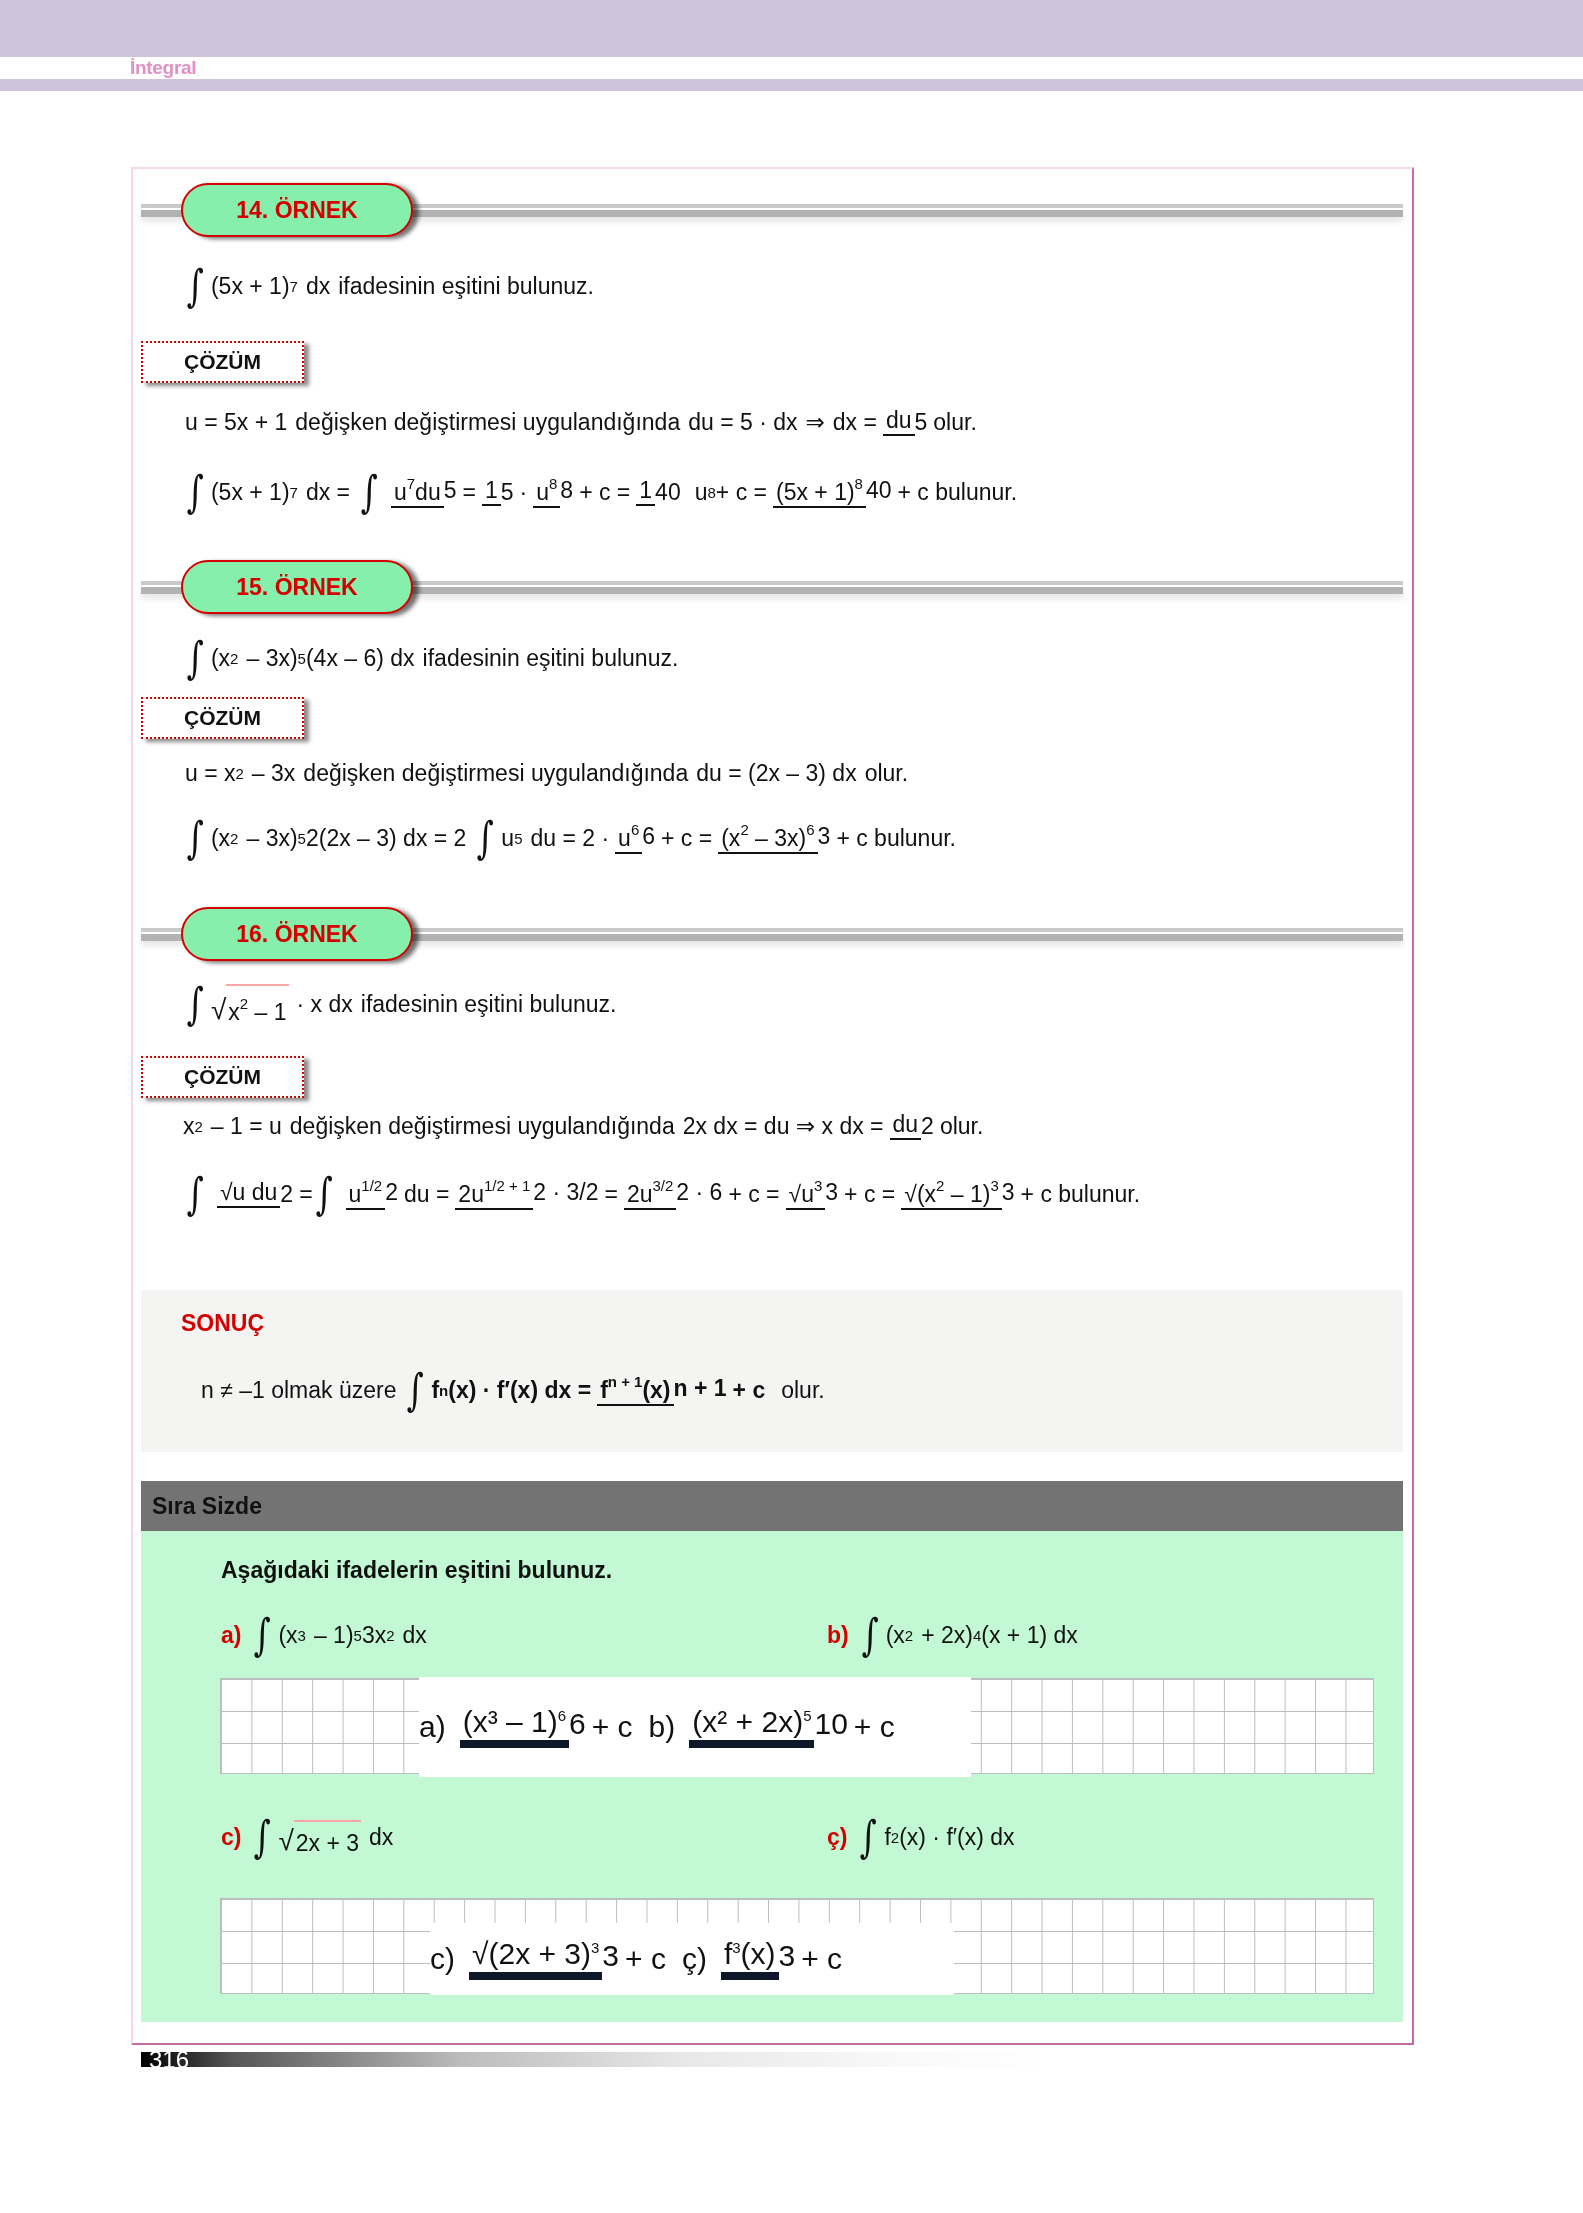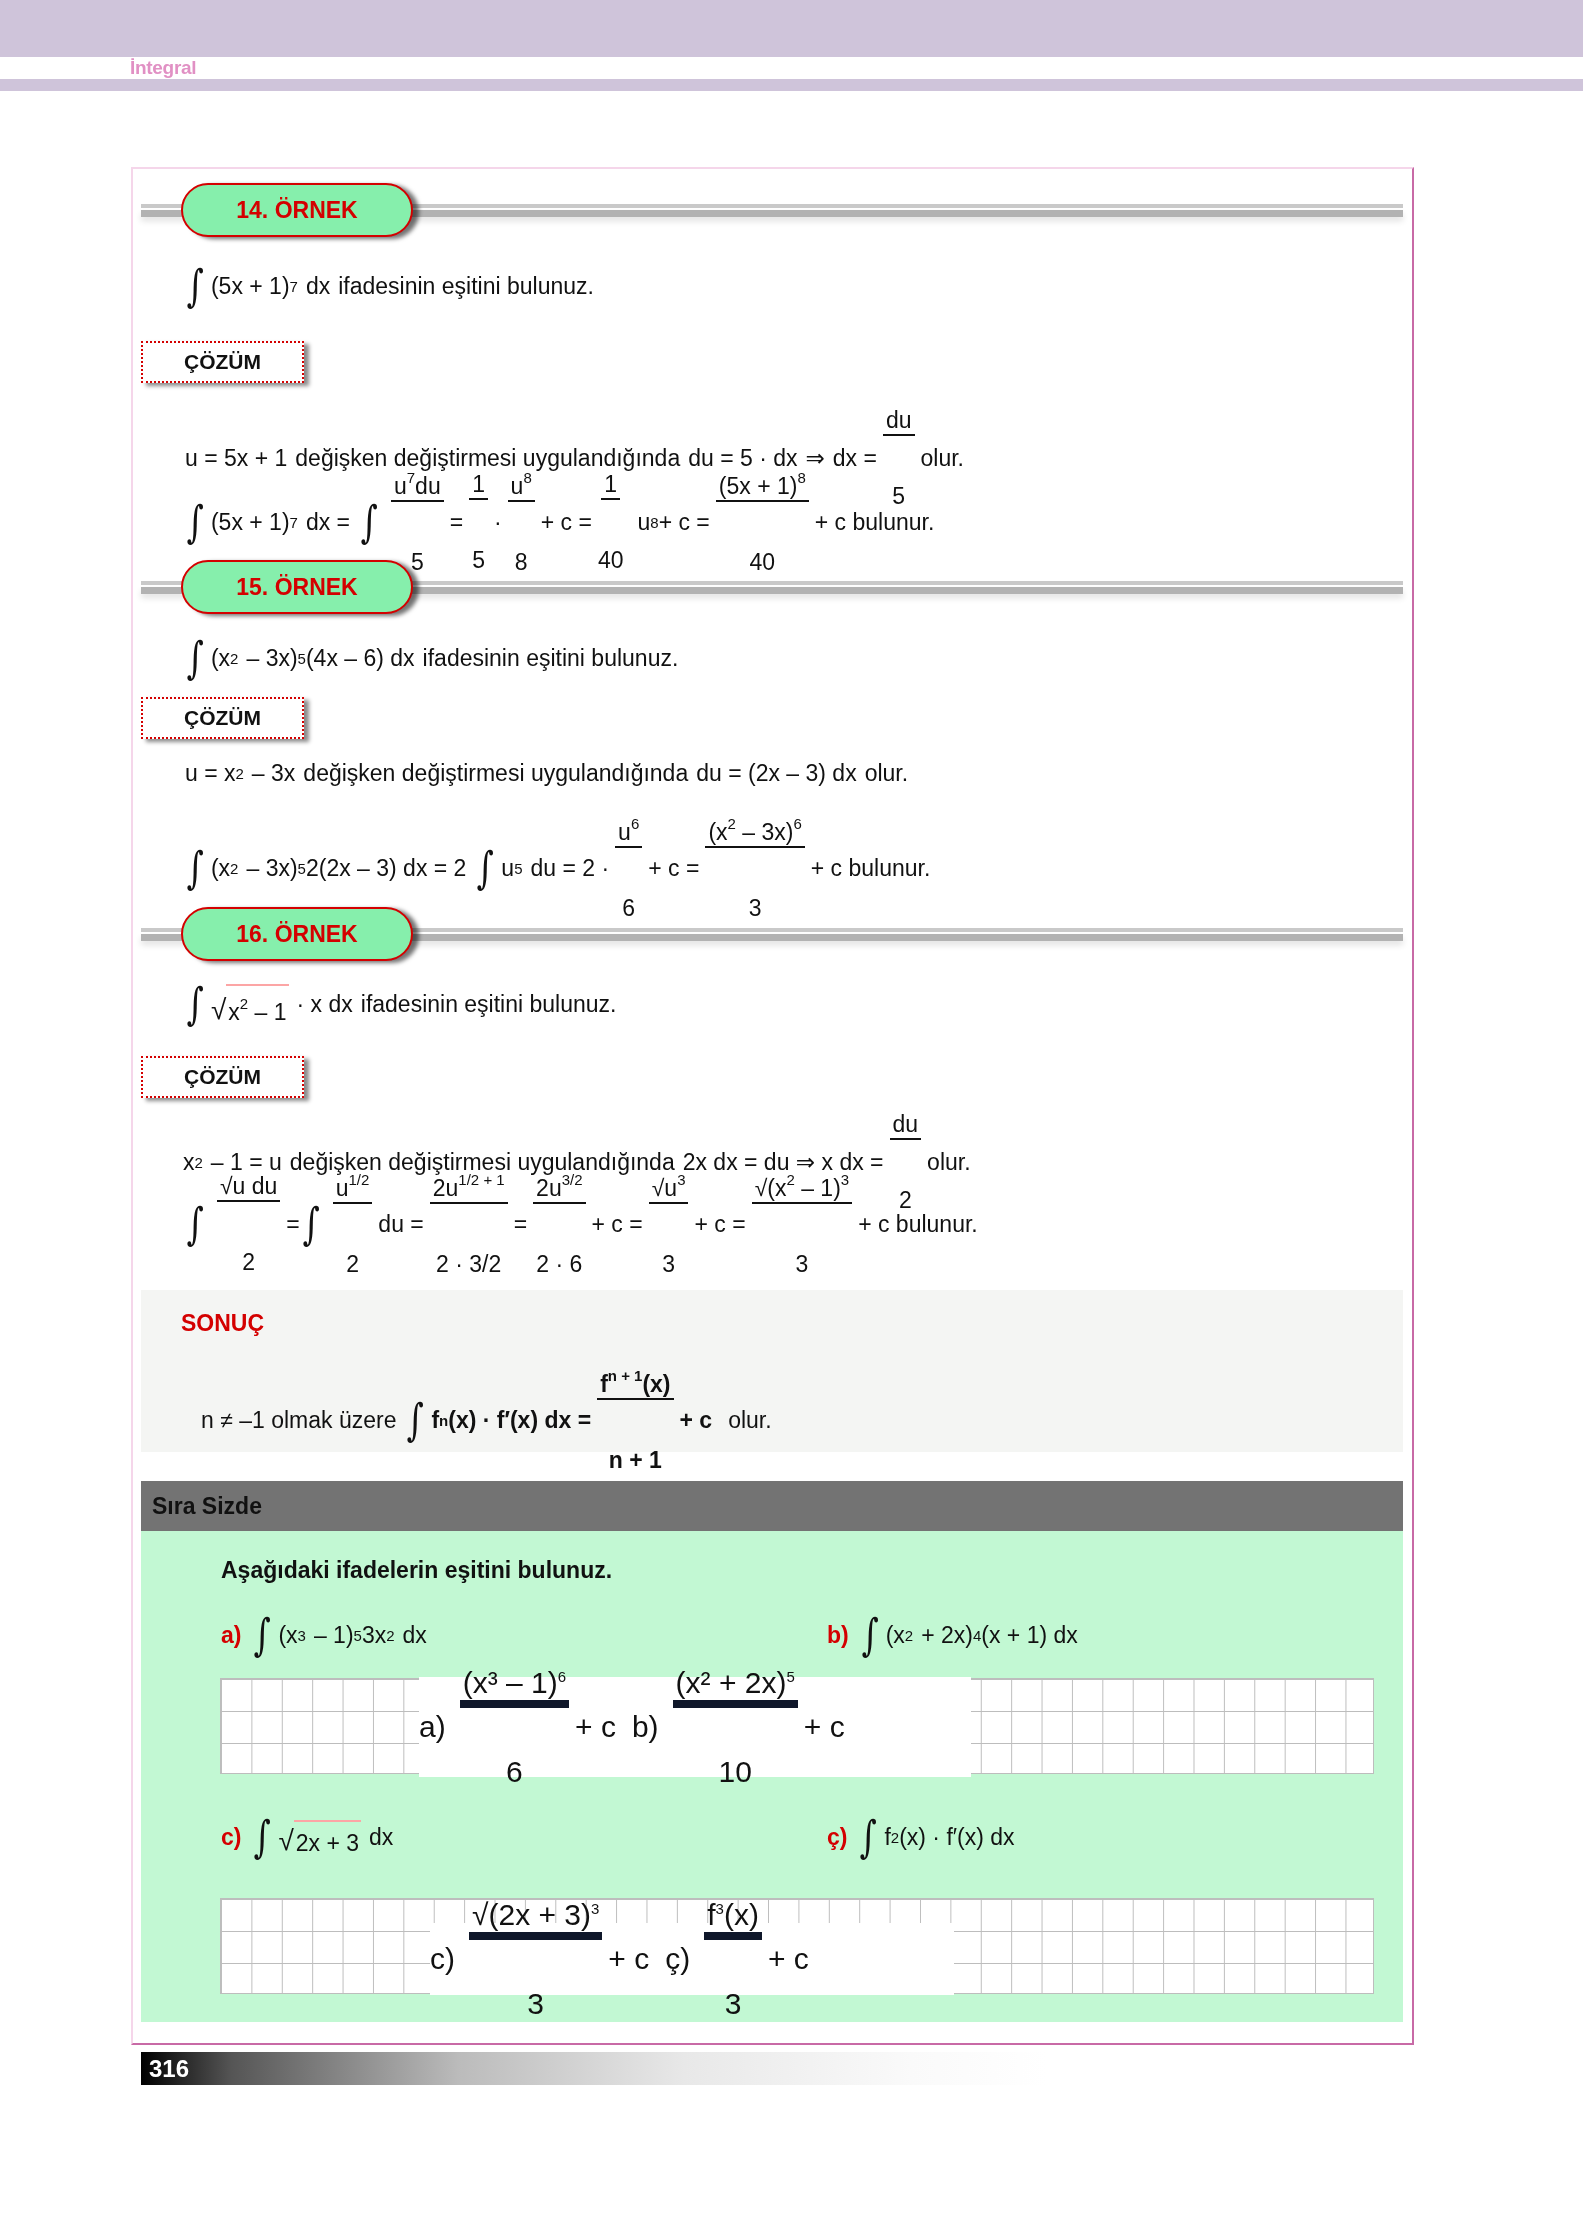--- a/index.html
+++ b/index.html
@@ -20,21 +20,21 @@
                   background: #86efac; box-shadow: 6px 2px 4px rgba(0,0,0,0.55); display: flex; align-items: center; justify-content: center;
                   color: #d40000; font-weight: bold; font-size: 23px; }
 
   .solution-box { position: absolute; left: 141px; width: 163px; height: 42px; border: 2px dotted #d40000; background: #fff;
                   box-shadow: 5px 3px 4px rgba(0,0,0,0.45); display: flex; align-items: center; justify-content: center;
                   font-weight: bold; font-size: 21px; color: #111; }
 
   .line { position: absolute; font-size: 23px; white-space: nowrap; display: flex; align-items: center; line-height: 1; }
   .math { font-family: "Liberation Sans", "DejaVu Sans", sans-serif; }
   .int { font-family: "DejaVu Serif", serif; font-size: 44px; font-style: italic; transform: scaleX(0.75); display: inline-block; margin-right: 4px; line-height: 1; }
-  .frac { display: inline-flex; flex-direction: column; align-items: center; vertical-align: middle; margin: 0 6px; line-height: 1.05; gap: 46px; }
+  .frac { display: inline-flex; flex-direction: row; vertical-align: middle; margin: 0 6px; line-height: 1.05; }
   .frac .num { padding: 0 3px 2px; border-bottom: 2px solid #111; }
   .frac .den { padding-top: 2px; }
   sup { font-size: 15px; vertical-align: 11px; }
   .sp { display: inline-block; width: 8px; }
   .sqrt { display: inline-flex; align-items: flex-end; }
   .sqrt .rad { font-size: 28px; line-height: 1; }
   .sqrt .under { border-top: 2px solid #fca5a5; padding: 10px 2px 0; }
 
   .result-panel { position: absolute; left: 141px; top: 1290px; width: 1262px; height: 162px; background: #f4f5f3; }
   .result-title { position: absolute; left: 40px; top: 20px; color: #d40000; font-weight: bold; font-size: 23px; }
@@ -45,23 +45,23 @@
   .practice-body { position: absolute; left: 141px; top: 1531px; width: 1262px; height: 491px; background: #c2f8d3; }
   .practice-prompt { position: absolute; left: 80px; top: 26px; font-weight: bold; font-size: 23px; }
   .item-label { color: #d40000; font-weight: bold; margin-right: 10px; }
 
   .grid-box { position: absolute; left: 79px; width: 1154px; height: 96px; background-color: #fff;
               background-image: linear-gradient(to right, #bdbdbd 1px, transparent 1px), linear-gradient(to bottom, #bdbdbd 1px, transparent 1px);
               background-size: 30.4px 32px; border: 1px solid #bdbdbd; }
   .answer-overlay { position: absolute; background: #fff; display: flex; align-items: center; font-size: 30px; font-family: "Liberation Sans", sans-serif; }
   .answer-overlay .frac .num { border-bottom: 8px solid #0f172a; }
 
-  .page-number-bar { position: absolute; left: 141px; top: 2052px; width: 906px; height: 33px;
+  .page-number-bar { position: absolute; left: 141px; top: 2052px; width: 906px; height: 15px;
                      background: linear-gradient(to right, #000 0%, #555 10%, #bbb 35%, #e8e8e8 60%, #fafafa 85%, #ffffff 100%);
-                     color: #fff; font-weight: bold; font-size: 24px; display: flex; align-items: center; padding-left: 8px; }
+                     color: #fff; font-weight: normal; font-size: 24px; display: flex; align-items: center; padding-left: 8px; }
 </style>
 </head>
 <body>
 
 <div class="top-band"></div>
 <div class="chapter-title">İntegral</div>
 <div class="sub-band"></div>
 
 <div class="frame"></div>
 

